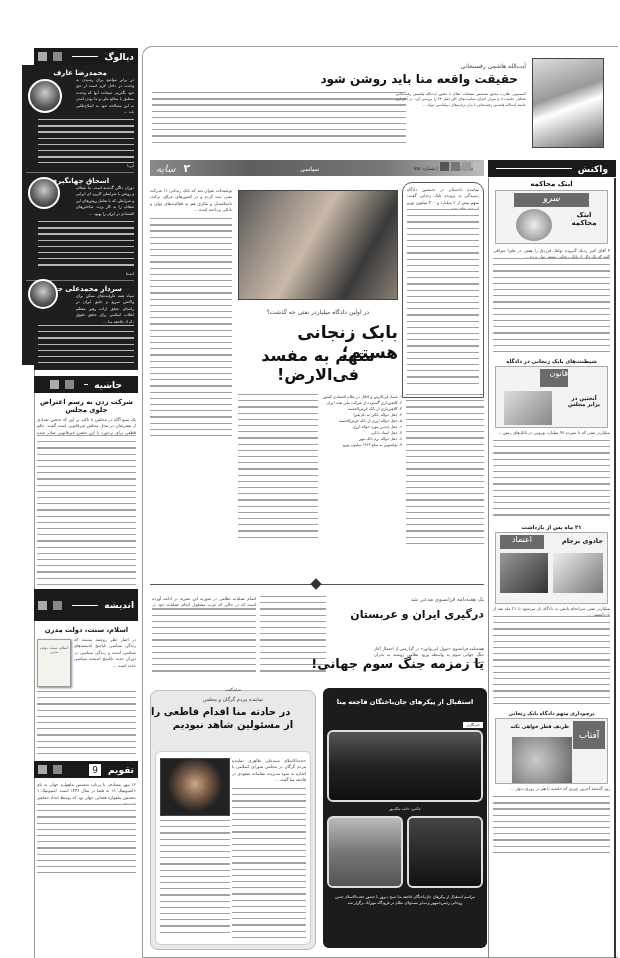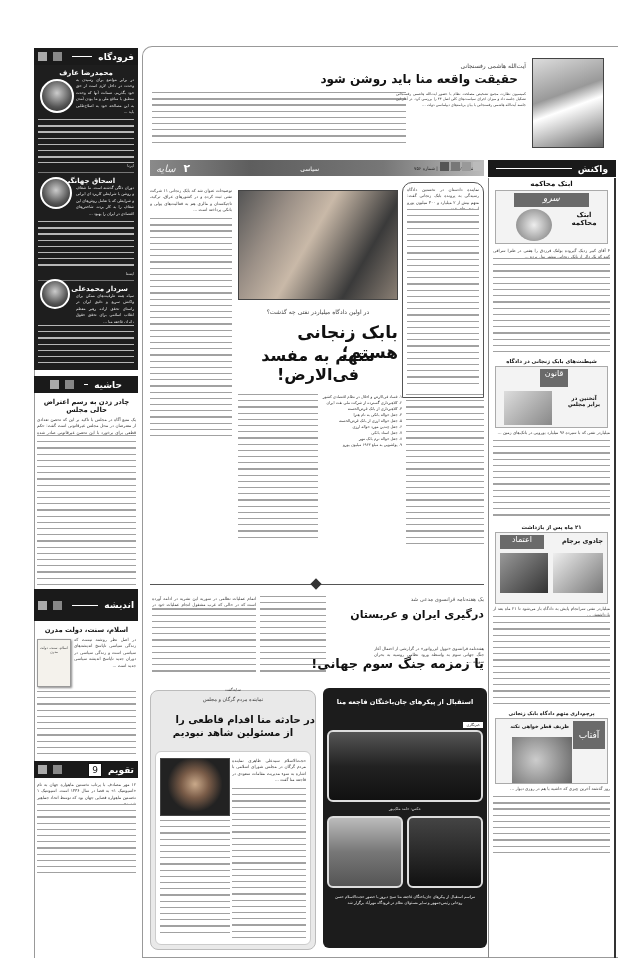--- a/index.html
+++ b/index.html
@@ -15,27 +15,27 @@
 .photo{background:linear-gradient(135deg,#777,#333 55%,#999);border:1px solid #444}
 .round-photo{border-radius:50%;background:radial-gradient(circle at 50% 40%,#ccc,#555 60%,#222);border:2px solid #fff}
 .box{border:1px solid #888;border-radius:8px}
 </style>
 </head>
 <body>
 
 <div class="abs" style="left:34px;top:48px;width:104px;height:910px;border-left:1px solid #999">
 
   <div class="sec-hdr" style="background:#1a1a1a;width:104px;padding:0 4px">
-    <span>فرودگاه</span>
+    <span>دیالوگ</span>
     <span style="flex:1;border-top:1px solid #fff;margin-left:4px"></span>
     <span class="sq" style="background:#888"></span>
     <span class="sq" style="background:#aaa"></span>
   </div>
 
-  <div style="background:#1e1e1e;width:104px;height:300px;padding:4px;position:relative">
+  <div style="background:#1e1e1e;width:116px;height:300px;padding:4px;position:relative">
 
     <div style="color:#fff;font-weight:bold;font-size:7px;text-align:center">محمدرضا عارف</div>
     <div class="round-photo abs" style="left:6px;top:14px;width:34px;height:34px"></div>
     <div class="txt txt-w" style="width:58px;height:40px;margin-right:0;font-size:3.8px">در برابر مواضع برای رسیدن به وحدت در داخل لازم است از حق خود بگذریم. ضمانت آنها که وحدت منطبق با منافع ملی و ما بودن آمدن به این مصالحه خود به اصلاح‌طلبی باید ...</div>
     <div class="lines-w" style="width:96px;height:44px;margin-top:2px"></div>
     <div style="color:#ddd;font-size:4px;text-align:right">ایرنا</div>
     <div style="border-top:1px solid #777;margin:4px 0"></div>
 
     <div style="color:#fff;font-weight:bold;font-size:7px;text-align:center">اسحاق جهانگیری</div>
     <div class="round-photo abs" style="left:6px;top:112px;width:32px;height:32px"></div>
@@ -50,21 +50,21 @@
     <div class="lines-w" style="width:96px;height:40px;margin-top:2px"></div>
   </div>
   <div style="background:#1e1e1e;color:#ddd;font-size:4px;text-align:right;padding:0 4px 6px;width:104px;margin-top:-6px">ایرنا</div>
 
   <div class="sec-hdr" style="width:104px;padding:0 16px;margin-top:6px">
     <span>حاشیه</span>
     <span style="flex:1;border-top:1px solid #fff;margin-left:4px"></span>
     <span class="sq" style="background:#888"></span>
     <span class="sq" style="background:#aaa"></span>
   </div>
-  <div class="hl" style="font-size:6.8px;text-align:center;margin:5px 0 3px">چادر زدن به رسم اعتراض حالی مجلس</div>
+  <div class="hl" style="font-size:6.8px;text-align:center;margin:5px 0 3px">شرکت زدن به رسم اعتراض جلوی مجلس</div>
   <div class="txt" style="height:18px;padding:0 2px">یک منبع آگاه در مجلس با تاکید بر این که تحصن تعدادی از معترضان در محل مجلس غیرقانونی است گفت: حکم قطعی برای برخورد با این تحصن غیرقانونی صادر شده ...</div>
   <div class="lines" style="height:150px;margin:0 2px"></div>
 
   <div class="sec-hdr" style="width:104px;padding:16px 4px;margin-top:4px">
     <span>اندیشه</span>
     <span style="flex:1;border-top:1px solid #fff;margin-left:4px"></span>
     <span class="sq" style="background:#888"></span>
     <span class="sq" style="background:#aaa"></span>
   </div>
   <div class="hl" style="font-size:6.8px;text-align:center;margin:5px 0 3px">اسلام، سنت، دولت مدرن</div>
@@ -145,21 +145,21 @@
   <div style="margin:2px 6px;height:54px;border:1px solid #aaa;background:#f3f3f3;position:relative">
     <div style="background:#6a6a6a;color:#fff;font-size:9px;font-style:italic;text-align:center;height:14px;margin:2px 18px">سرو</div>
     <div class="hl" style="position:absolute;right:6px;top:20px;width:34px;font-size:7px;text-align:center">ابتک محاکمه</div>
     <div style="position:absolute;left:20px;top:18px;width:36px;height:32px;border-radius:50%;background:radial-gradient(circle,#eee,#777)"></div>
   </div>
   <div class="txt" style="padding:2px 4px 0;height:12px">۴ آقای کبیر زدیک گیروده بولنک فرزدق را هفتی در طنزا سرافی کنند که یک دلار از بابک زنجانی بیشتر پول برده ...</div>
   <div class="lines" style="margin:0 4px;height:96px"></div>
 
   <div class="hl" style="text-align:center;font-size:5.4px;margin:4px 0 2px">شیطنت‌های بابک زنجانی در دادگاه</div>
   <div style="margin:0 6px;height:62px;border:1px solid #aaa;background:#f3f3f3;position:relative">
-    <div style="position:absolute;left:44px;top:2px;width:28px;height:18px;background:#6a6a6a;color:#fff;font-size:8px;text-align:center">قانون</div>
+    <div style="position:absolute;left:44px;top:2px;width:28px;height:18px;background:#6a6a6a;color:#fff;font-size:8px;">قانون</div>
     <div class="hl" style="position:absolute;right:4px;top:28px;width:38px;font-size:5.5px;text-align:center">آنخنین در برابر مجلس</div>
     <div style="position:absolute;left:8px;top:24px;width:48px;height:34px;background:linear-gradient(135deg,#ddd,#888)"></div>
   </div>
   <div class="txt" style="padding:2px 4px 0;height:12px">میلیاردر نفتی که با سیرده ۹۶ میلیارد یورویی در بانک‌های زمین ...</div>
   <div class="lines" style="margin:0 4px;height:80px"></div>
 
   <div class="hl" style="text-align:center;font-size:5.4px;margin:4px 0 2px">۲۱ ماه پس از بازداشت</div>
   <div style="margin:0 6px;height:72px;border:1px solid #aaa;background:#f3f3f3;position:relative">
     <div style="position:absolute;left:4px;top:2px;width:44px;height:14px;background:#6a6a6a;color:#fff;font-size:8px;text-align:center">اعتماد</div>
     <div class="hl" style="position:absolute;right:4px;top:4px;font-size:6.5px">جادوی برجام</div>
@@ -196,21 +196,21 @@
   <div class="photo" style="position:absolute;left:4px;top:42px;width:156px;height:72px;border:2px solid #ddd;border-radius:6px;background:linear-gradient(to bottom,#555 0,#222 50%,#111 100%)"></div>
   <div style="position:absolute;left:0;right:0;top:118px;text-align:center;color:#ddd;font-size:3.8px">عکس: حامد ملک‌پور</div>
   <div style="position:absolute;left:4px;top:128px;width:76px;height:72px;border:2px solid #ddd;border-radius:6px;background:linear-gradient(to bottom,#bbb,#777 50%,#555)"></div>
   <div style="position:absolute;right:4px;top:128px;width:76px;height:72px;border:2px solid #ddd;border-radius:6px;background:linear-gradient(to bottom,#444,#111)"></div>
   <div style="position:absolute;left:6px;right:6px;top:206px;color:#eee;font-size:3.8px;line-height:5.6px;text-align:center">مراسم استقبال از پیکرهای جان‌باختگان فاجعه منا صبح دیروز با حضور حجت‌الاسلام حسن روحانی رئیس‌جمهور و سایر مسئولان نظام در فرودگاه مهرآباد برگزار شد</div>
 </div>
 
 <div class="abs" style="left:150px;top:690px;width:166px;height:260px;background:#e9e9e9;border:1px solid #bbb;border-radius:8px">
   <div style="text-align:center;font-size:4px;color:#333;margin-top:-4px">سایه‌گفت</div>
   <div style="text-align:center;font-size:5px;color:#333;margin-top:4px">نماینده مردم گرگان و مجلس</div>
-  <div class="hl" style="text-align:right;font-size:10px;margin-top:12px">در حادثه منا اقدام قاطعی را</div>
+  <div class="hl" style="text-align:left;font-size:10px;margin-top:4px">در حادثه منا اقدام قاطعی را</div>
   <div class="hl" style="text-align:center;font-size:10px;margin-top:2px">از مسئولین شاهد نبودیم</div>
   <div style="position:absolute;left:4px;right:4px;top:60px;height:194px;background:#fff;border-radius:6px;border:1px solid #ccc">
     <div class="photo" style="position:absolute;left:4px;top:6px;width:70px;height:58px;background:radial-gradient(circle at 50% 45%,#c9a98a 0,#7a5c48 30%,#222 60%)"></div>
     <div class="txt" style="position:absolute;right:4px;top:6px;width:74px;height:30px">حجت‌الاسلام سیدعلی طاهری نماینده مردم گرگان در مجلس شورای اسلامی با اشاره به سوء مدیریت مقامات سعودی در فاجعه منا گفت ...</div>
     <div class="lines" style="position:absolute;right:4px;top:36px;width:74px;height:150px"></div>
     <div class="lines" style="position:absolute;left:4px;top:68px;width:70px;height:118px"></div>
   </div>
 </div>
 
 </body></html>

